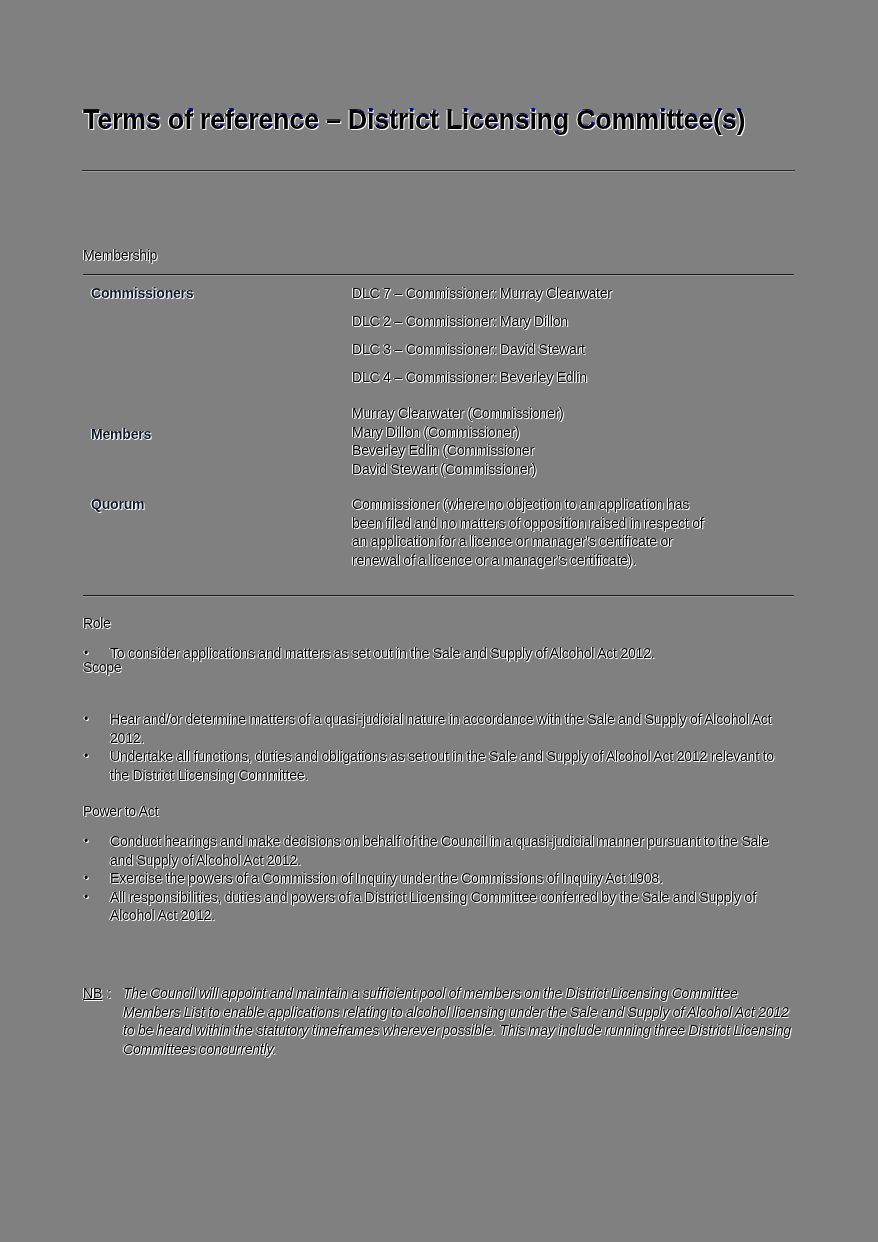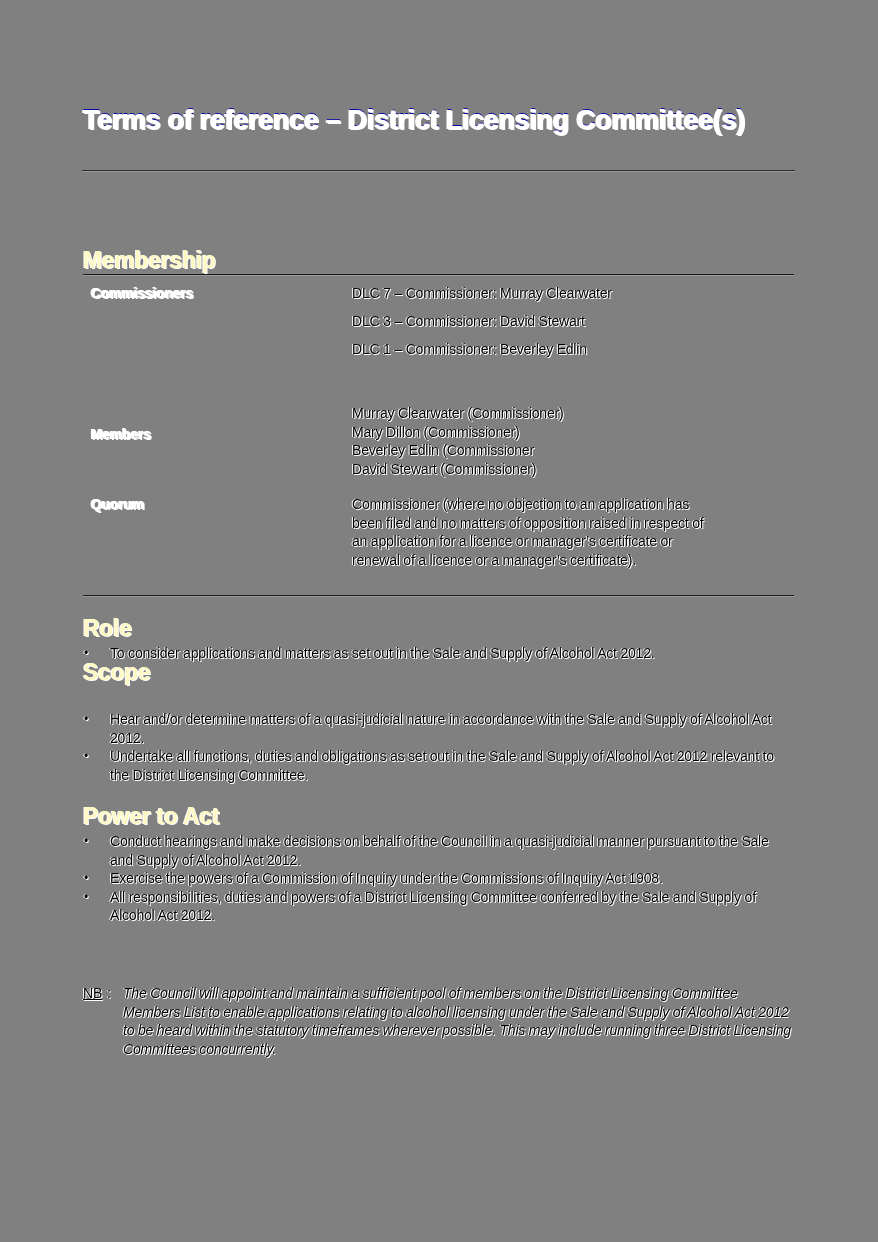--- a/index.html
+++ b/index.html
@@ -16,57 +16,57 @@
       overflow: hidden;
     }
     .page-title {
       position: absolute;
       left: 83px;
       top: 86px;
       width: 700px;
       font-size: 27px;
       font-weight: bold;
       line-height: 32px;
-      color: #ffffff;
+      color: #000000;
       text-shadow: 1px 1px 0 #ffffff, -1px 0 0 #ffffff, 0 -1px 0 #0000aa;
       letter-spacing: -0.3px;
     }
     .title-rule {
       position: absolute;
       left: 82px;
       top: 170px;
       width: 713px;
       height: 0;
       border-top: 1px solid #2a2a2a;
       border-bottom: 1px solid #9a9a9a;
     }
     .section-heading {
       position: absolute;
       left: 83px;
-      font-size: 23px;
-      font-weight: bold;
-      color: #fef9c3;
+      font-size: 14px;
+      font-weight: normal;
+      color: #000000;
       text-shadow: 1px 1px 0 #ffffff, -1px 0 0 #ffffff;
       letter-spacing: -0.3px;
     }
     .table-rule {
       position: absolute;
       left: 83px;
       width: 711px;
       height: 0;
       border-top: 1px solid #1a1a1a;
       border-bottom: 1px solid #9a9a9a;
     }
     .row-label {
       position: absolute;
       left: 91px;
       font-size: 14px;
       font-weight: bold;
       line-height: 18.5px;
-      color: #ffffff;
+      color: #0f172a;
       text-shadow: 1px 1px 0 #ffffff, -1px 0 0 #ffffff;
       letter-spacing: -0.2px;
     }
     .row-value {
       position: absolute;
       left: 352px;
       width: 440px;
       font-size: 14px;
       line-height: 18.5px;
       color: #000;
@@ -135,22 +135,23 @@
 <div class="title-rule"></div>
 
 <div class="section-heading" style="top:247px;">Membership</div>
 <div class="table-rule" style="top:274px;"></div>
 
 <div>
   <div>
     <div class="row-label" style="top:284px;">Commissioners</div>
     <div class="row-value" style="top:284px;">
       <span class="dlc-line">DLC 7 – Commissioner: Murray Clearwater</span>
+      <span class="dlc-line">DLC 2 – Commissioner: Mary Dillon</span>
       <span class="dlc-line">DLC 3 – Commissioner: David Stewart</span>
-      <span class="dlc-line">DLC 1 – Commissioner: Beverley Edlin</span>
+      <span class="dlc-line">DLC 4 – Commissioner: Beverley Edlin</span>
     </div>
   </div>
 
   <div>
     <div class="row-label" style="top:404px;margin-top:21px;">Members</div>
     <div class="row-value" style="top:404px;">
       <span class="value-line">Murray Clearwater  (Commissioner)</span>
       <span class="value-line">Mary Dillon  (Commissioner)</span>
       <span class="value-line">Beverley Edlin  (Commissioner</span>
       <span class="value-line">David Stewart  (Commissioner)</span>

